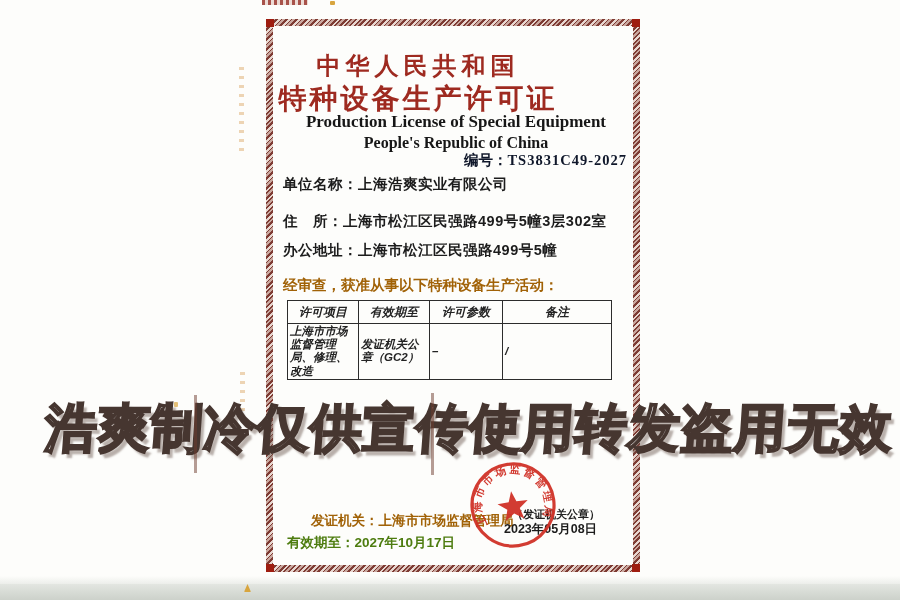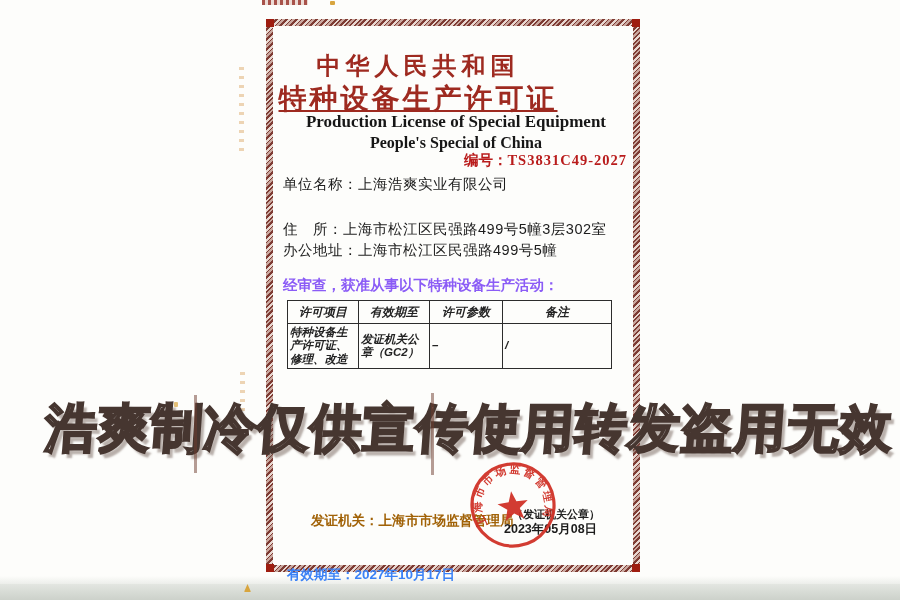--- a/index.html
+++ b/index.html
@@ -20,45 +20,45 @@
   .corner{width:8px;height:8px;background:#9e1d10;z-index:2;}
   .top-fragment{
     left:262px;top:0;width:46px;height:5px;
     background:repeating-linear-gradient(90deg,#a8524a 0 3px,#ecdcd6 3px 6px);
     z-index:1;
   }
 
   
   .title-cn{left:266px;width:304px;text-align:center;color:#9e2a20;font-weight:bold;z-index:3;}
   .title-cn.l1{top:50px;font-size:24px;letter-spacing:5px;}
-  .title-cn.l2{top:80px;font-size:28px;letter-spacing:3px;text-decoration:underline;}
+  .title-cn.l2{top:80px;font-size:28px;letter-spacing:3px;}
   .title-en{left:266px;width:380px;text-align:center;color:#161616;font-weight:bold;
     font-family:"Liberation Serif",serif;z-index:3;}
   .title-en.l1{top:112px;font-size:17px;}
   .title-en.l2{top:134px;font-size:16px;}
 
-  .serial{top:151px;right:273px;font-size:14.5px;color:#b91c1c;font-weight:bold;z-index:3;}
+  .serial{top:151px;right:273px;font-size:14.5px;color:#0f172a;font-weight:bold;z-index:3;}
   .serial .val{font-family:"Liberation Serif",serif;letter-spacing:1px;}
 
-  .field{left:283px;font-size:14.5px;font-weight:normal;color:#1c1c1c;z-index:3;letter-spacing:0.5px;}
-  .f0{top:175px;} .f1{top:220px;} .f2{top:241px;}
-  .approval{left:283px;top:276px;font-size:14.5px;font-weight:bold;color:#8b5cf6;z-index:3;}
+  .field{left:283px;font-size:14.5px;font-weight:bold;color:#1c1c1c;z-index:3;letter-spacing:0.5px;}
+  .f0{top:175px;} .f1{top:212px;} .f2{top:241px;}
+  .approval{left:283px;top:276px;font-size:14.5px;font-weight:bold;color:#a16207;z-index:3;}
 
   
   .lic-table{left:287px;top:300px;z-index:3;border-collapse:collapse;}
   .lic-table th,.lic-table td{
     border:1.6px solid #2c2c2c;vertical-align:middle;
     color:#232323;font-style:italic;padding:1px 2px;
   }
   .lic-table th{font-size:12px;font-weight:bold;height:20px;}
   .lic-table td{font-size:11.5px;height:42px;line-height:1.15;font-weight:bold;}
   .cw0{width:66px;} .cw1{width:66px;} .cw2{width:68px;} .cw3{width:104px;}
 
   .issuer{left:287px;top:512px;font-size:13.5px;font-weight:bold;color:#a16207;z-index:3;margin-left:24px;}
-  .validity{left:287px;top:534px;font-size:13.5px;font-weight:bold;color:#3b82f6;z-index:3;margin-top:32px;}
+  .validity{left:287px;top:534px;font-size:13.5px;font-weight:bold;color:#4d7c0f;z-index:3;}
 
   
   .watermark{
     left:45px;top:394px;width:820px;text-align:center;z-index:6;
     font-size:52px;font-weight:bold;letter-spacing:1px;white-space:nowrap;
     color:#ffffff;
     -webkit-text-stroke:2.2px #463630;
     text-shadow:4px 5px 2px rgba(100,80,70,0.45);
     transform:skewX(-4deg);
   }
@@ -97,21 +97,21 @@
 
 <div class="abs cert-frame"></div>
 <div class="abs corner" style="left:266px;top:19px;"></div>
 <div class="abs corner" style="left:632px;top:19px;"></div>
 <div class="abs corner" style="left:266px;top:564px;"></div>
 <div class="abs corner" style="left:632px;top:564px;"></div>
 
 <div class="abs title-cn l1">中华人民共和国</div>
 <div class="abs title-cn l2">特种设备生产许可证</div>
 <div class="abs title-en l1">Production License of Special Equipment</div>
-<div class="abs title-en l2">People's Special of China</div>
+<div class="abs title-en l2">People's Republic of China</div>
 
 <div class="abs serial">
   <span>编号：</span><span class="val">TS3831C49-2027</span>
 </div>
 
 <div class="abs field f0">
   <span>单位名称：</span><span>上海浩爽实业有限公司</span>
 </div>
 <div class="abs field f1">
   <span>住　所：</span><span>上海市松江区民强路499号5幢3层302室</span>
@@ -125,21 +125,21 @@
   <thead>
     <tr>
       <th class="cw0">许可项目</th>
       <th class="cw1">有效期至</th>
       <th class="cw2">许可参数</th>
       <th class="cw3">备注</th>
     </tr>
   </thead>
   <tbody>
     <tr>
-      <td class="cw0">特种设备生产许可证、修理、改造</td>
+      <td class="cw0">上海市市场监督管理局、修理、改造</td>
       <td class="cw1">发证机关公章（GC2）</td>
       <td class="cw2">–</td>
       <td class="cw3">/</td>
     </tr>
   </tbody>
 </table>
 
 <div class="abs issuer">
   <span>发证机关：</span><span>上海市市场监督管理局</span>
 </div>

